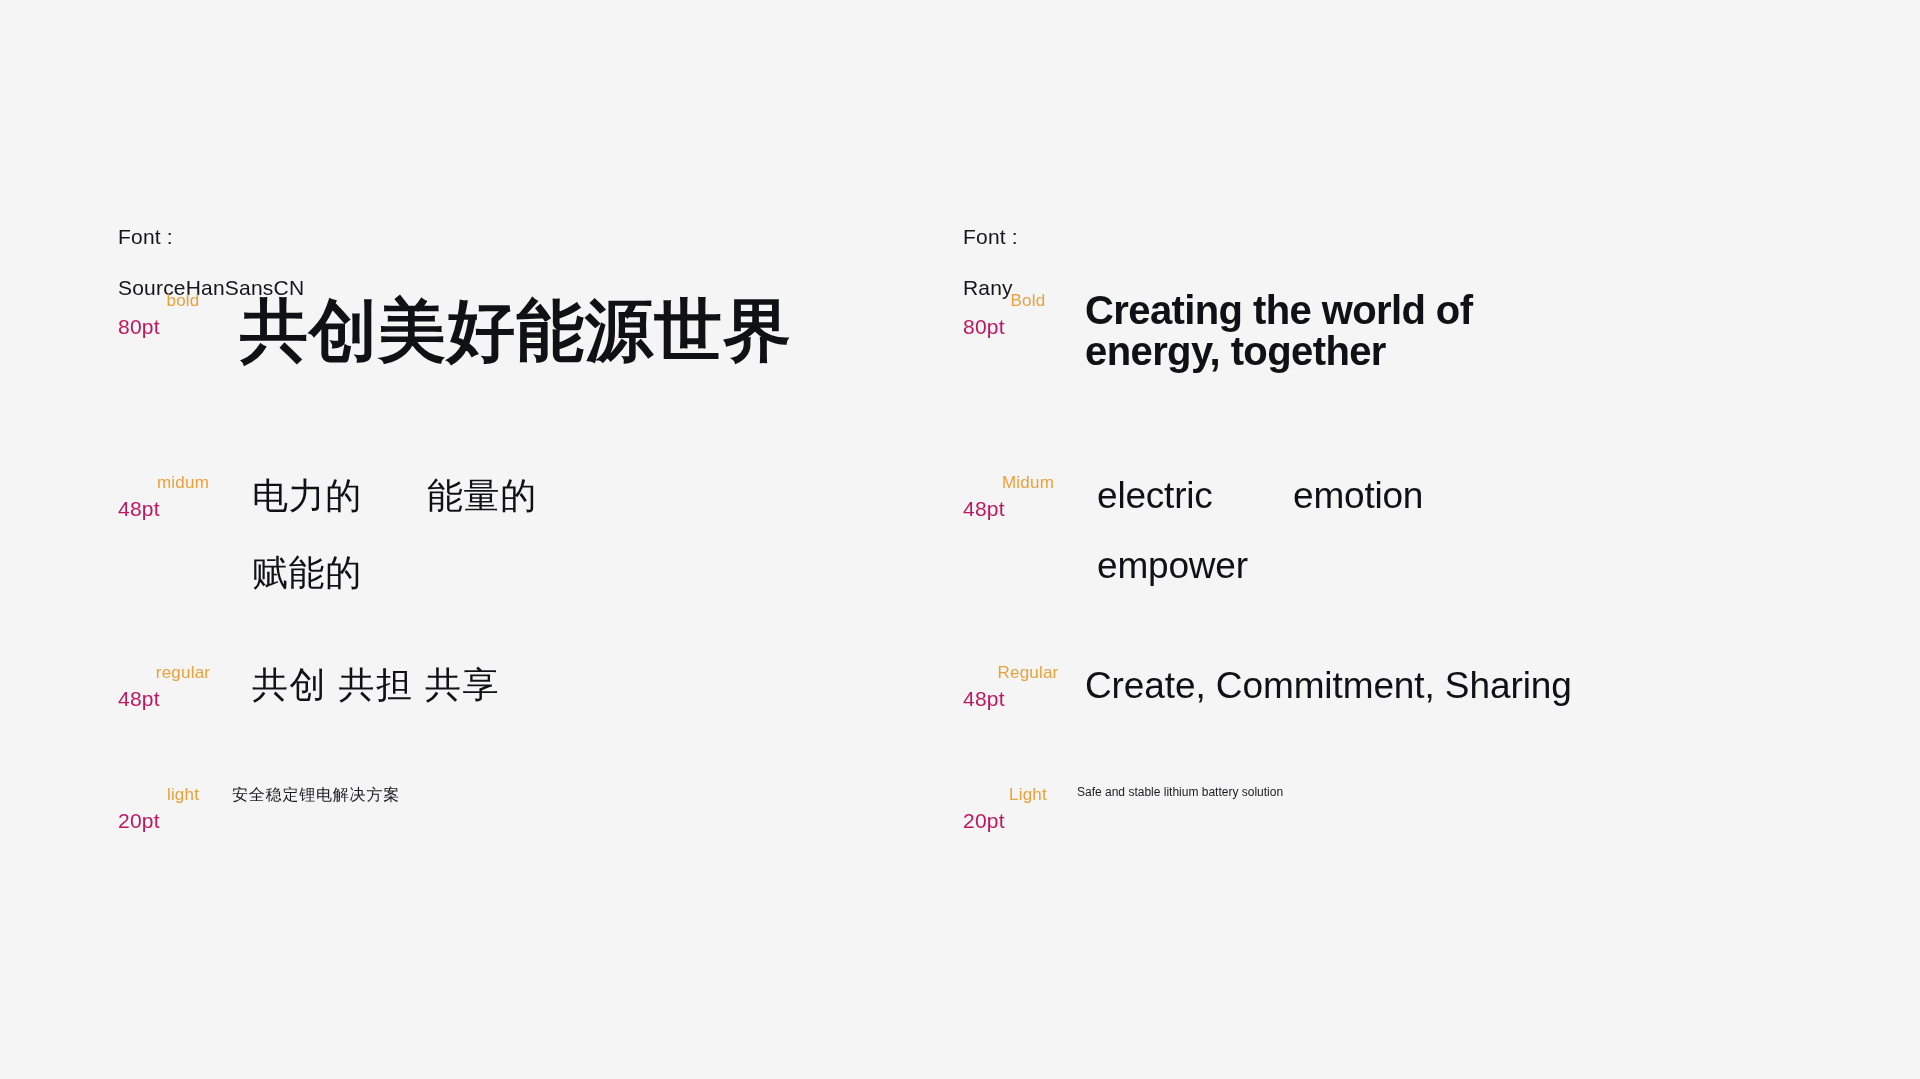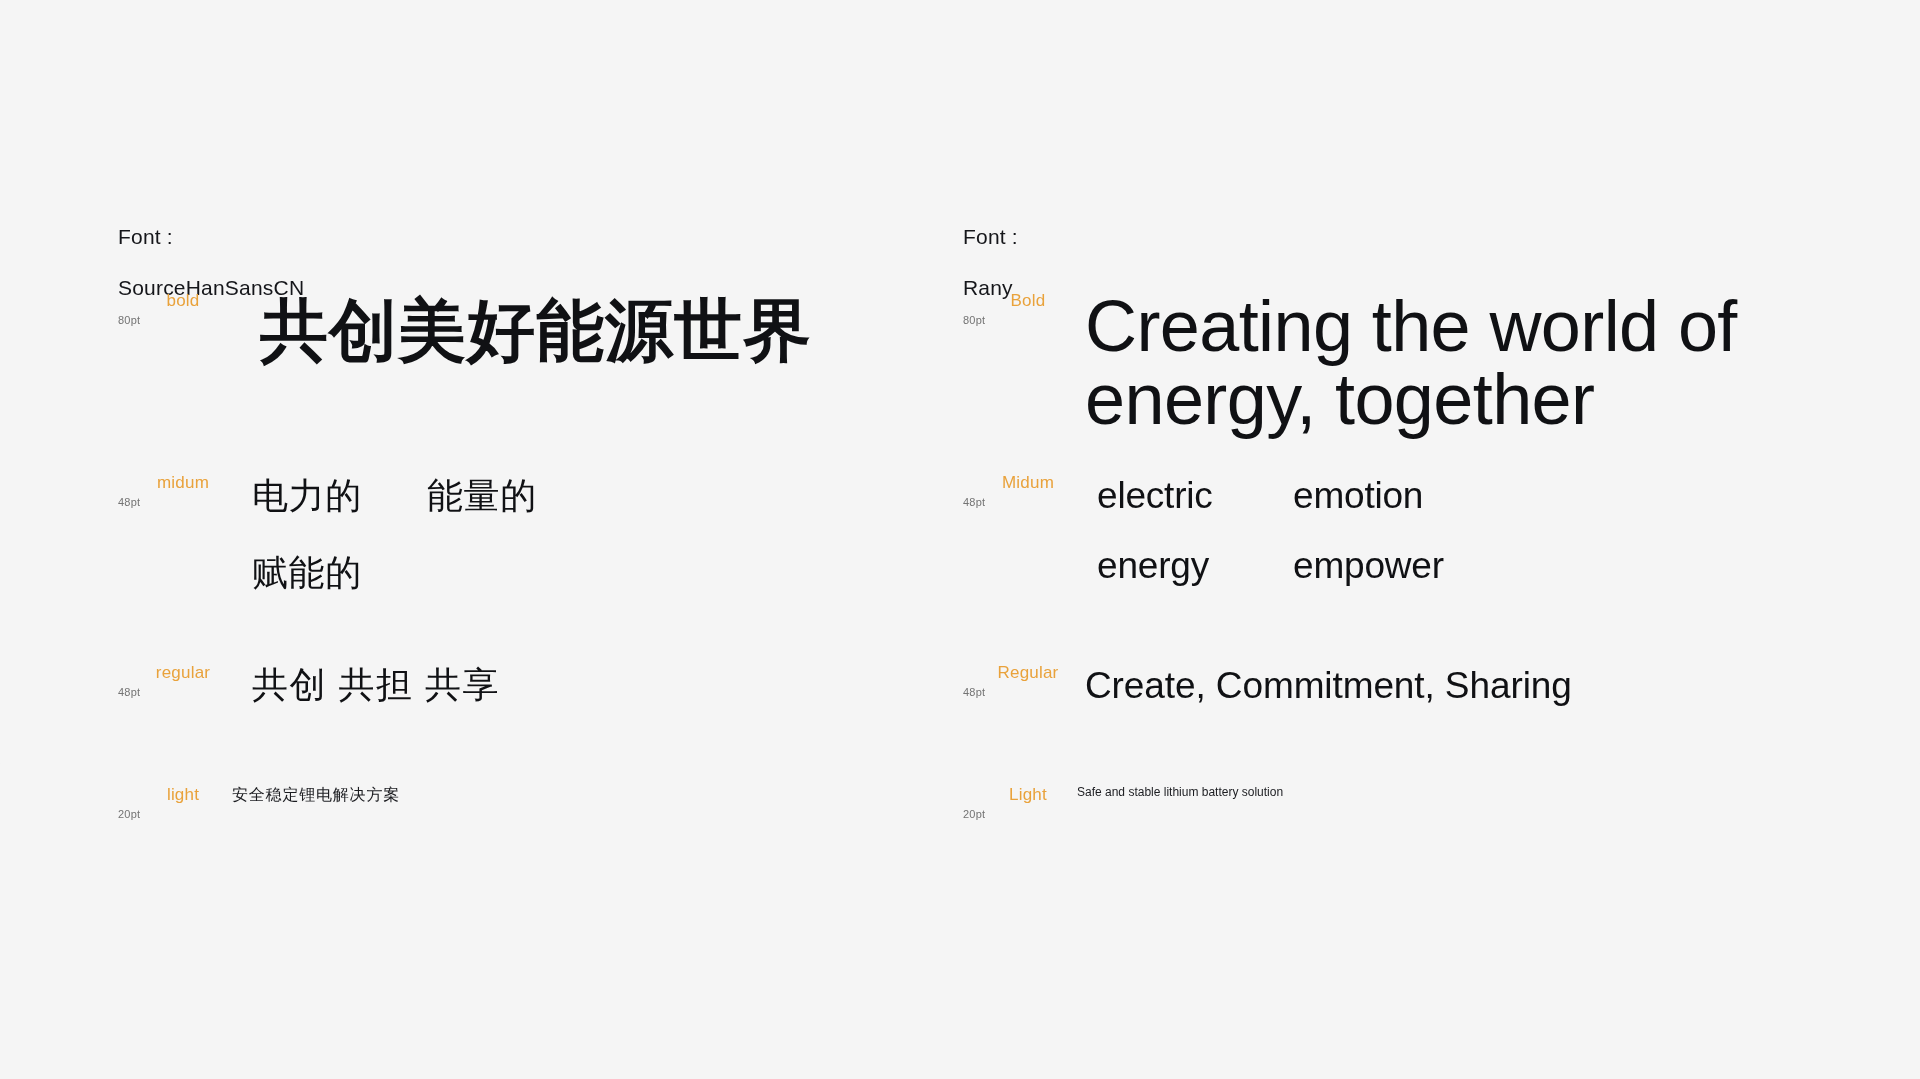--- a/index.html
+++ b/index.html
@@ -59,25 +59,25 @@
     font-size:17px;
     line-height:1.25;
     font-weight:400;
     letter-spacing:.2px;
     color:#e9a23b;
     text-align:center;
   }
   .weight-size {
     display:block;
     margin-top:3px;
-    font-size:11px;
+    font-size:21px;
     line-height:1.25;
     font-weight:400;
     letter-spacing:.2px;
-    color:#737373;
+    color:#be185d;
   }
 
   .weight-samples {
     position:absolute;
     top:0;
   }
 
   
   .sample {
     color:#101114;
@@ -86,25 +86,24 @@
 
   
   .row-bold { top:290px; }
   .row-bold .weight-samples { left:122px; }
   .left .row-bold .weight-samples { left:122px; }
   .sample-bold-cjk {
     font-size:68px;
     font-weight:700;
     letter-spacing:1px;
     line-height:1.18;
-    margin-left:20px;
   }
   .sample-bold-latin {
-    font-size:72px;
-    font-weight:400;
+    font-size:40px;
+    font-weight:700;
     letter-spacing:-0.6px;
     line-height:1.02;
     white-space:pre-line;
   }
 
   
   .row-midum { top:472px; }
   .row-midum .weight-samples { left:122px;margin-left:12px; }
   .sample-grid {
     display:grid;
@@ -242,21 +241,20 @@
 
     <div class="weight-row row-midum">
       <div class="weight-meta">
         <span class="weight-name">Midum</span>
         <span class="weight-size">48pt</span>
       </div>
       <div class="weight-samples">
         <div class="sample-grid-latin">
           <div class="sample sample-mid-latin">electric</div>
           <div class="sample sample-mid-latin">emotion</div>
-          <div class="sample sample-mid-latin">energy</div>
           <div class="sample sample-mid-latin">empower</div>
         </div>
       </div>
     </div>
 
     <div class="weight-row row-regular">
       <div class="weight-meta">
         <span class="weight-name">Regular</span>
         <span class="weight-size">48pt</span>
       </div>

